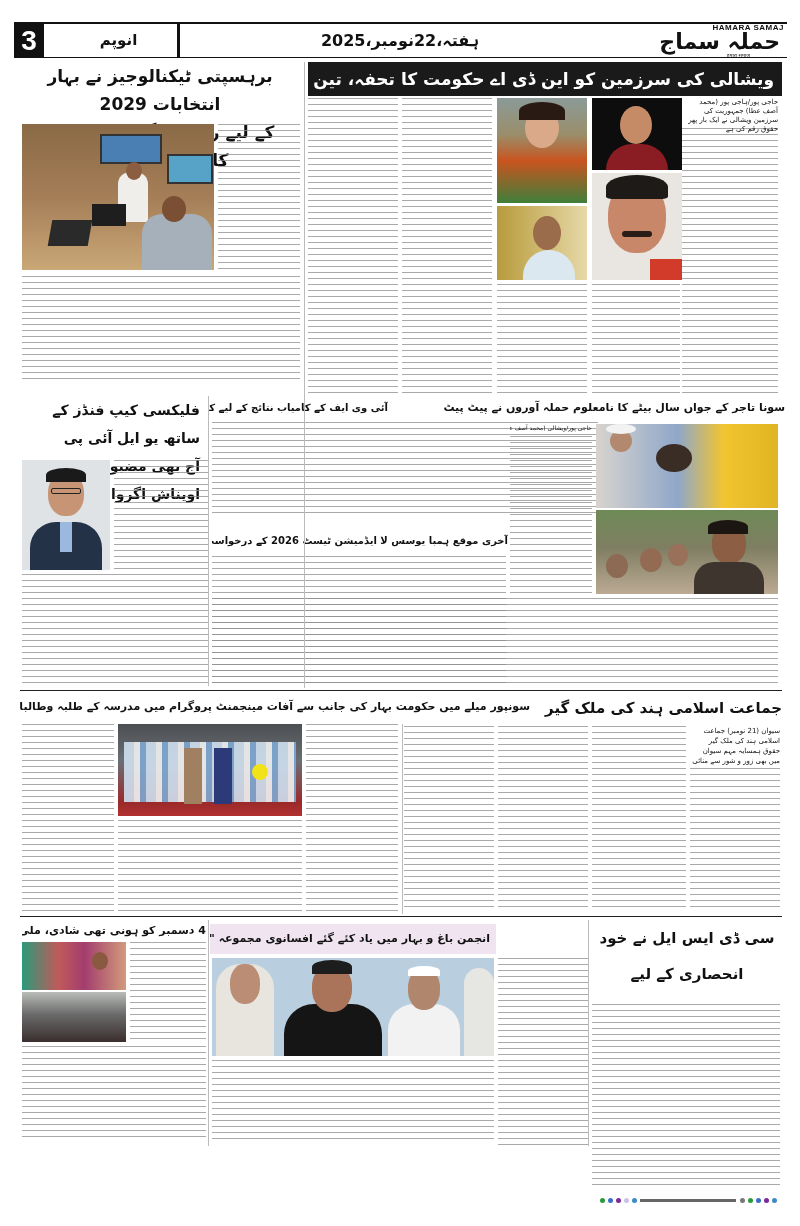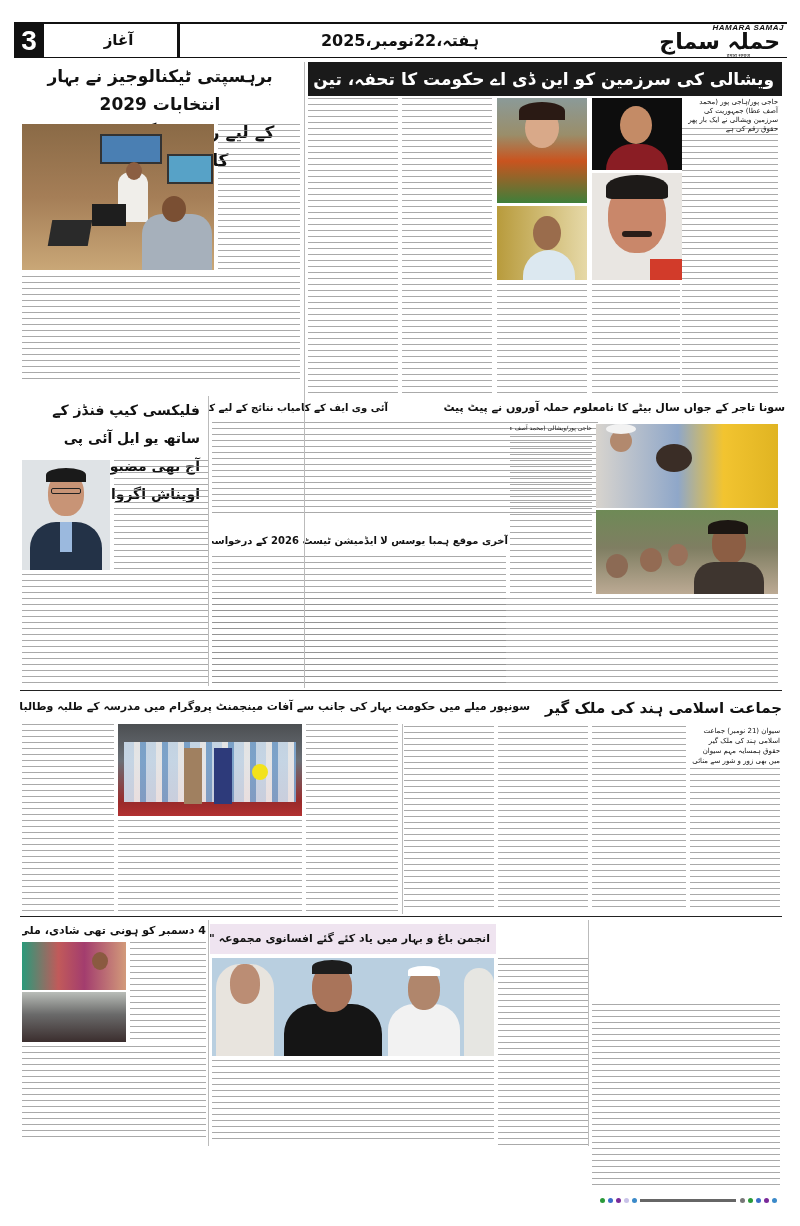--- a/index.html
+++ b/index.html
@@ -8,21 +8,21 @@
 
   .abs { position: absolute; }
   .urdu { direction: rtl; text-align: right; font-family: "DejaVu Sans", sans-serif; }
 
   
   .masthead { left: 14px; top: 22px; width: 773px; height: 36px; border-top: 2px solid #111; border-bottom: 1px solid #111; }
   .page-num { left: 14px; top: 24px; width: 30px; height: 33px; background: #111; color: #fff; font-weight: bold; font-size: 28px; text-align: center; line-height: 33px; font-family: "Liberation Sans", sans-serif; }
   .section-label { left: 60px; top: 24px; width: 120px; height: 33px; border-right: 3px solid #111; font-size: 15px; font-weight: bold; line-height: 33px; text-align: center; }
   .date-label { left: 300px; top: 24px; width: 200px; height: 33px; font-size: 16px; font-weight: bold; line-height: 33px; text-align: center; }
   .logo { left: 640px; top: 22px; width: 150px; height: 36px; }
-  .logo-en { position: absolute; right: 6px; top: 1px; font-size: 8px; font-weight: bold; font-family: "Liberation Sans", sans-serif; letter-spacing: 0.5px; font-style: italic; }
+  .logo-en { position: absolute; right: 6px; top: 1px; font-size: 8px; font-weight: bold; font-family: "Liberation Sans", sans-serif; letter-spacing: 0.5px; }
   .logo-ur { position: absolute; right: 10px; top: 8px; font-size: 22px; font-weight: bold; line-height: 24px; direction: rtl; }
   .logo-sub { position: absolute; right: 40px; bottom: 0; font-size: 5px; }
 
   
   .hl-black { background: #1a1a1a; color: #fff; font-weight: bold; }
   .hl { font-weight: bold; color: #111; }
 
   
   .txt { background-image: repeating-linear-gradient(to bottom, #8d8d8d 0 1px, transparent 1px 6px); opacity: 0.75; }
   .colrule { background: #bbb; width: 1px; }
@@ -30,21 +30,21 @@
   .photo { overflow: hidden; }
   .rule-h { height: 1px; background: #222; }
 
   .pill-band { background: #efe4f0; }
 </style>
 </head>
 <body>
 
 <div class="abs masthead"></div>
 <div class="abs page-num">3</div>
-<div class="abs section-label urdu" style="text-align:center">آغاز</div>
+<div class="abs section-label urdu" style="text-align:center">انوپم</div>
 <div class="abs date-label urdu" style="text-align:center">ہفتہ،22نومبر،2025</div>
 <div class="abs logo">
   <span class="logo-en">HAMARA SAMAJ</span>
   <span class="logo-ur">حملہ سماج</span>
   <span class="logo-sub">हमारा समाज</span>
 </div>
 
 <div class="abs hl-black urdu" style="left:308px;top:62px;width:474px;height:34px;font-size:17px;line-height:34px;padding:0 8px;white-space:nowrap;overflow:hidden;">ویشالی کی سرزمین کو این ڈی اے حکومت کا تحفہ، تین بیٹا اور ایک بہو کو دیا وزیر کا عہدہ</div>
 
 <div class="abs txt" style="left:682px;top:98px;width:96px;height:300px;"></div>
@@ -168,20 +168,21 @@
   <div style="position:absolute;left:100px;top:2px;width:40px;height:14px;border-radius:50% 50% 0 0;background:#1d1d1d;"></div>
   <div style="position:absolute;left:176px;top:46px;width:72px;height:52px;border-radius:26px 26px 0 0;background:#f2f2f2;"></div>
   <div style="position:absolute;left:196px;top:10px;width:32px;height:42px;border-radius:46%;background:#b0866c;"></div>
   <div style="position:absolute;left:196px;top:8px;width:32px;height:10px;border-radius:50% 50% 0 0;background:#ffffff;"></div>
   <div style="position:absolute;left:252px;top:10px;width:30px;height:88px;border-radius:18px 18px 0 0;background:#e6e6e2;"></div>
 </div>
 <div class="abs txt" style="left:212px;top:1060px;width:282px;height:84px;"></div>
 <div class="abs txt" style="left:498px;top:958px;width:90px;height:188px;"></div>
 
 <div class="abs hl urdu" style="left:592px;top:920px;width:190px;height:80px;font-size:15px;line-height:36px;text-align:center;">
+  <div>سی ڈی ایس ایل نے خود انحصاری کے لیے</div>
 </div>
 <div class="abs txt" style="left:592px;top:1004px;width:188px;height:186px;"></div>
 
 <div class="abs" style="left:600px;top:1198px;width:180px;height:6px;">
   <div style="position:absolute;left:0;top:0;width:5px;height:5px;border-radius:50%;background:#2a9a3a;"></div>
   <div style="position:absolute;left:8px;top:0;width:5px;height:5px;border-radius:50%;background:#3b6ec9;"></div>
   <div style="position:absolute;left:16px;top:0;width:5px;height:5px;border-radius:50%;background:#7a2a9a;"></div>
   <div style="position:absolute;left:24px;top:0;width:5px;height:5px;border-radius:50%;background:#c8c2e8;"></div>
   <div style="position:absolute;left:32px;top:0;width:5px;height:5px;border-radius:50%;background:#3b8ac9;"></div>
   <div style="position:absolute;left:40px;top:1px;width:96px;height:3px;background:#666;"></div>

